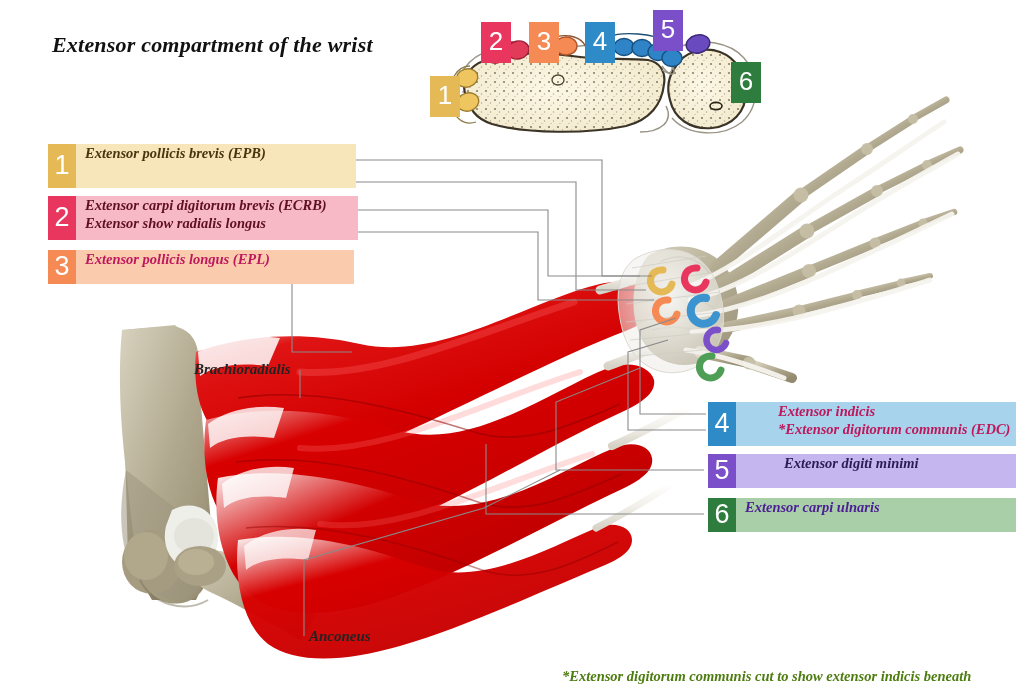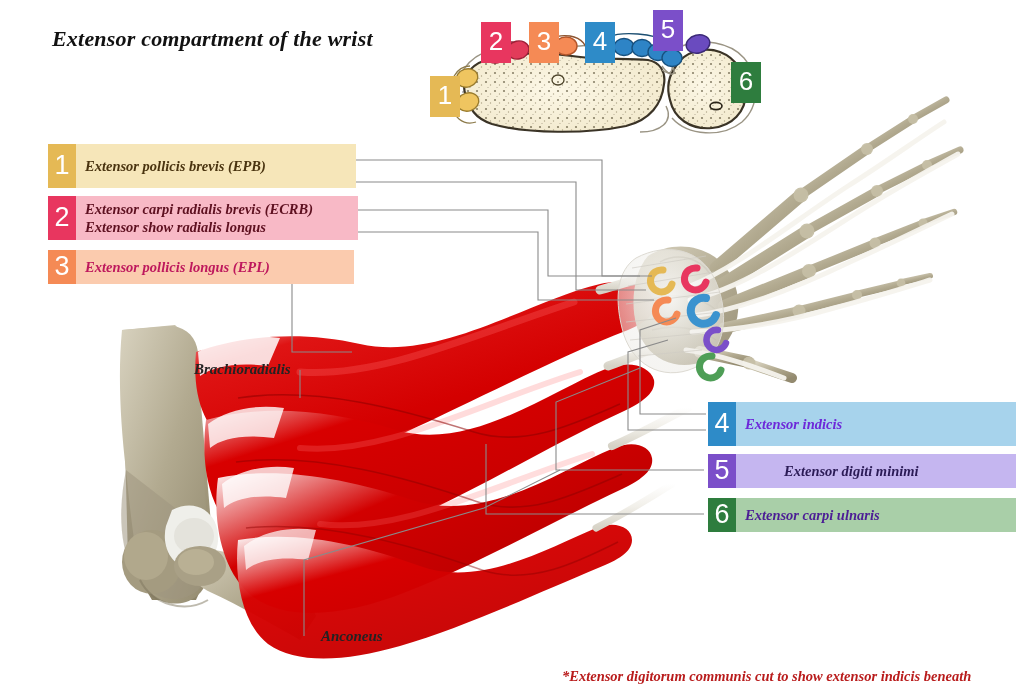--- a/index.html
+++ b/index.html
@@ -4,38 +4,38 @@
 <title>Extensor compartment of the wrist</title>
 <style>
   html,body{margin:0;padding:0;background:#ffffff;}
   body{width:1024px;height:698px;position:relative;overflow:hidden;
        font-family:"Liberation Serif",serif;}
   #stage{position:absolute;left:0;top:0;width:1024px;height:698px;}
 
   .abs{position:absolute;}
 
   
-  #title{left:52px;top:26px;font-size:22px;font-weight:bold;font-style:italic;
+  #title{left:52px;top:32px;font-size:22px;font-weight:bold;font-style:italic;
          color:#111111;letter-spacing:.2px;white-space:nowrap;}
 
   
   #footnote{left:562px;top:668px;font-size:14.5px;font-weight:bold;font-style:italic;
-            color:#b91c1c;white-space:nowrap;}
+            color:#4d7c0f;white-space:nowrap;}
 
   
   .inline-label{font-size:15px;font-weight:bold;font-style:italic;color:#232323;
                 white-space:nowrap;}
 
   
   .legend{display:flex;align-items:stretch;box-sizing:border-box;}
   .legend .num{width:28px;flex:0 0 28px;display:flex;align-items:center;
                justify-content:center;color:#ffffff;font-size:27px;
                font-family:"Liberation Sans",sans-serif;font-weight:400;line-height:1;
                padding-bottom:2px;}
-  .legend .txt{flex:1 1 auto;display:flex;flex-direction:column;justify-content:center;
+  .legend .txt{flex:1 1 auto;display:flex;flex-direction:column;
                padding-left:9px;font-family:Liberation Serif, serif;}
   .legend .txt span{font-size:14.5px;font-weight:bold;font-style:italic;
                     line-height:1.26;white-space:nowrap;}
 
   
   #leaders{position:absolute;left:0;top:0;width:1024px;height:698px;}
 
   
   #xsec{left:430px;top:8px;width:340px;height:130px;}
   .csnum{position:absolute;display:flex;align-items:center;justify-content:center;
@@ -357,51 +357,52 @@
   <div class="legend abs" style="left:48px;top:144px;width:308px;height:44px;background:#F6E6B9;">
     <div class="num" style="background:#E5B955;">1</div>
     <div class="txt" style="color:#4A3410;">
       <span>Extensor pollicis brevis (EPB)</span>
     </div>
   </div>
 
   <div class="legend abs" style="left:48px;top:196px;width:310px;height:44px;background:#F8B9C6;">
     <div class="num" style="background:#E8365F;">2</div>
     <div class="txt" style="color:#5E1020;">
-      <span>Extensor carpi radialis brevis (ECRB)</span>
+      <span>Extensor carpi digitorum brevis (ECRB)</span>
       <span>Extensor show radialis longus</span>
     </div>
   </div>
 
   <div class="legend abs" style="left:48px;top:250px;width:306px;height:34px;background:#FBCBAE;">
     <div class="num" style="background:#F58A55;">3</div>
     <div class="txt" style="color:#be185d;">
       <span>Extensor pollicis longus (EPL)</span>
     </div>
   </div>
 
   <div class="legend abs" style="left:708px;top:402px;width:308px;height:44px;background:#A7D3EC;">
     <div class="num" style="background:#2E8BC8;">4</div>
-    <div class="txt" style="color:#6d28d9;">
+    <div class="txt" style="color:#be185d;margin-left:33px;">
       <span>Extensor indicis</span>
+      <span>*Extensor digitorum communis (EDC)</span>
     </div>
   </div>
 
   <div class="legend abs" style="left:708px;top:454px;width:308px;height:34px;background:#C5B6F0;">
     <div class="num" style="background:#7B4FC9;">5</div>
     <div class="txt" style="color:#2B1B56;margin-left:39px;">
       <span>Extensor digiti minimi</span>
     </div>
   </div>
 
   <div class="legend abs" style="left:708px;top:498px;width:308px;height:34px;background:#A9CFA8;">
     <div class="num" style="background:#2E7D3E;">6</div>
     <div class="txt" style="color:#4c1d95;">
       <span>Extensor carpi ulnaris</span>
     </div>
   </div>
 
   <div class="inline-label abs" style="left:194px;top:361px;">Brachioradialis</div>
-  <div class="inline-label abs" style="left:309px;top:628px;margin-left:12px;">Anconeus</div>
+  <div class="inline-label abs" style="left:309px;top:628px;">Anconeus</div>
 
   <div id="footnote" class="abs">*Extensor digitorum communis cut to show extensor indicis beneath</div>
 
 </div>
 
 </body></html>

